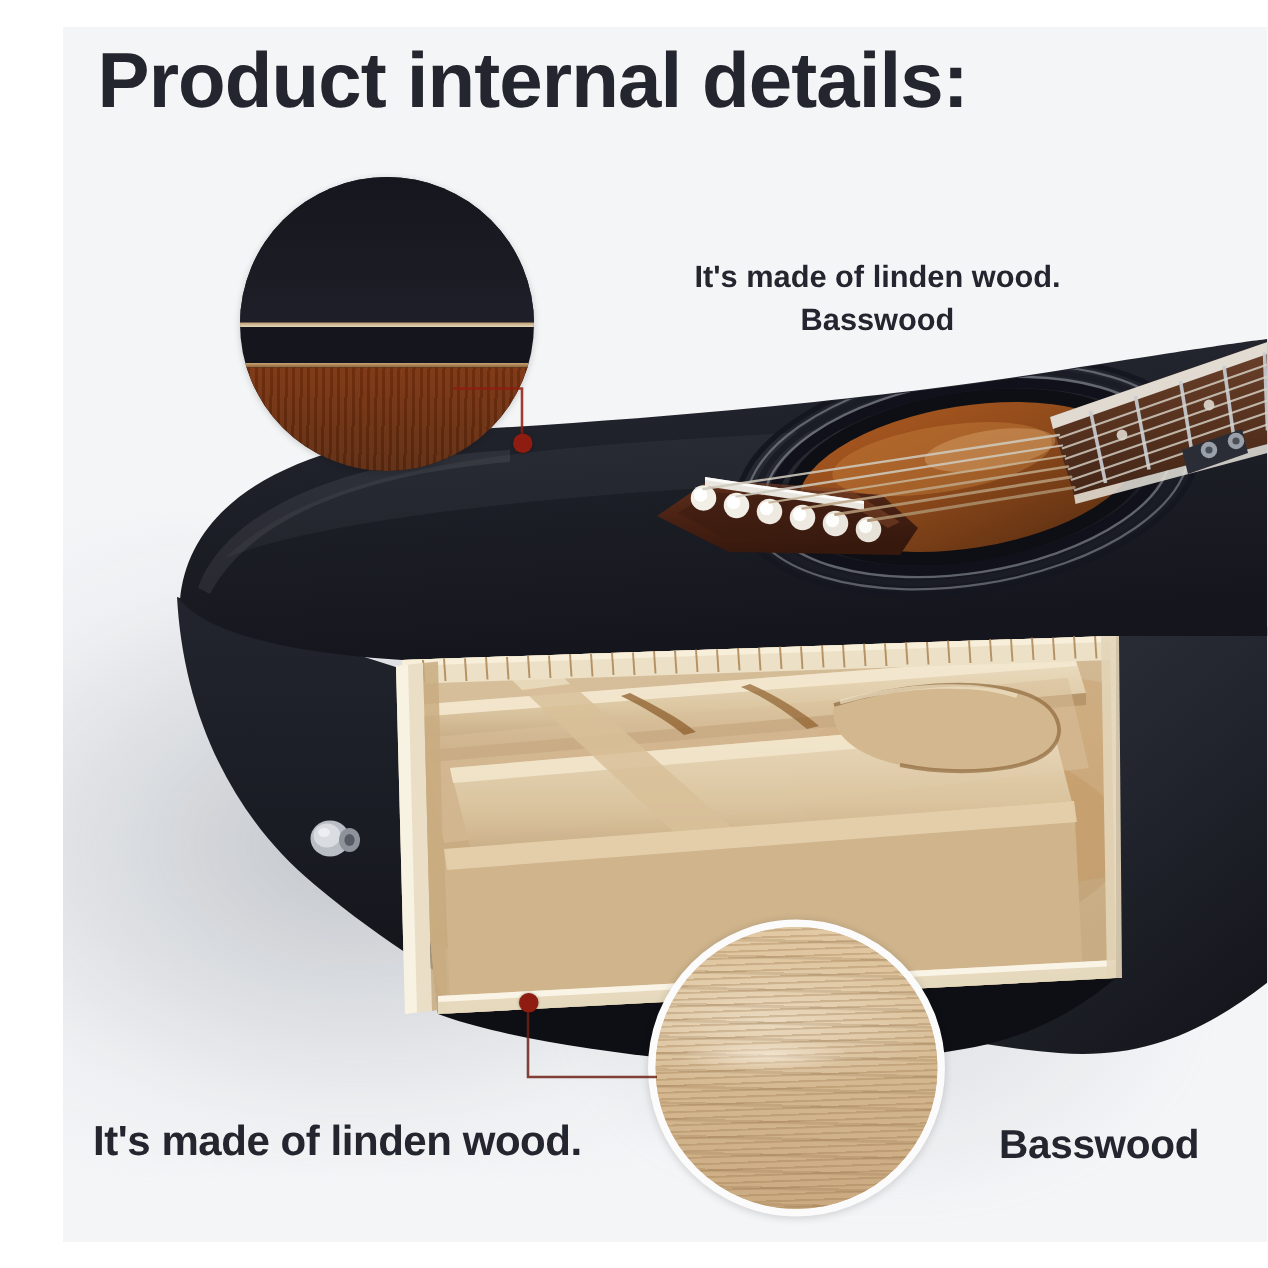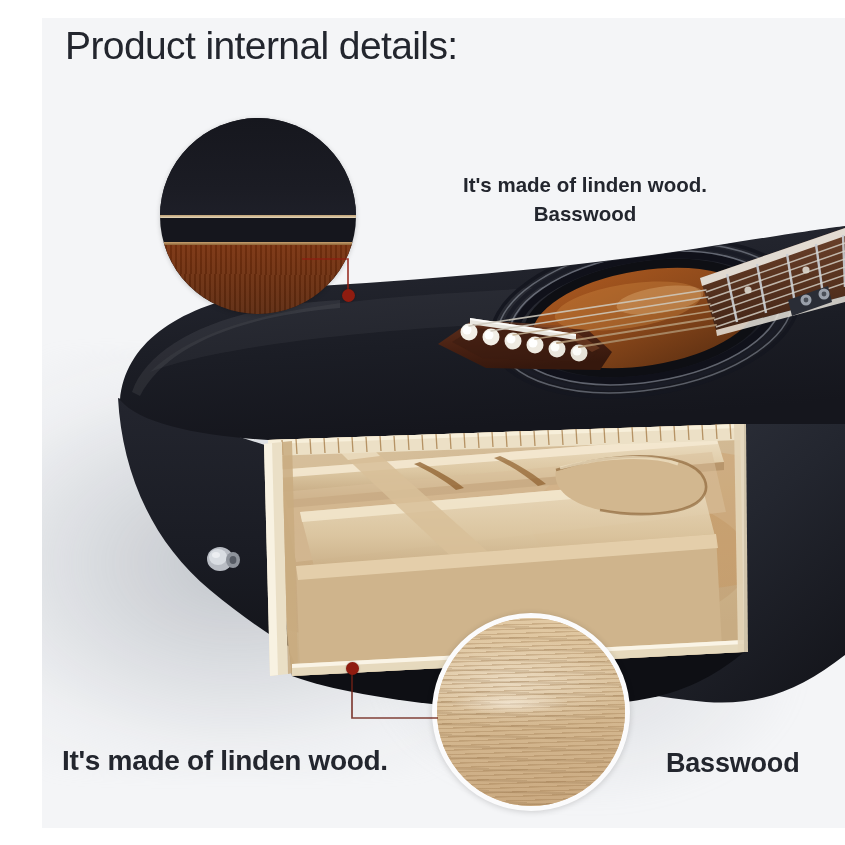--- a/index.html
+++ b/index.html
@@ -49,22 +49,22 @@
         rgba(170,175,183,.30) 0%,
         rgba(244,245,247,0) 72%);
     filter:blur(8px);
     pointer-events:none;
   }
 
   
   .page-title {
     position:absolute;
     left:65px; top:24px;
-    font-size:39px;
-    font-weight:normal;
+    font-size:52px;
+    font-weight:bold;
     letter-spacing:-0.6px;
     color:#23262e;
     white-space:nowrap;
     text-align:center;
   }
 
   
   .callout-text-top {
     position:absolute;
     left:430px; top:170px;

